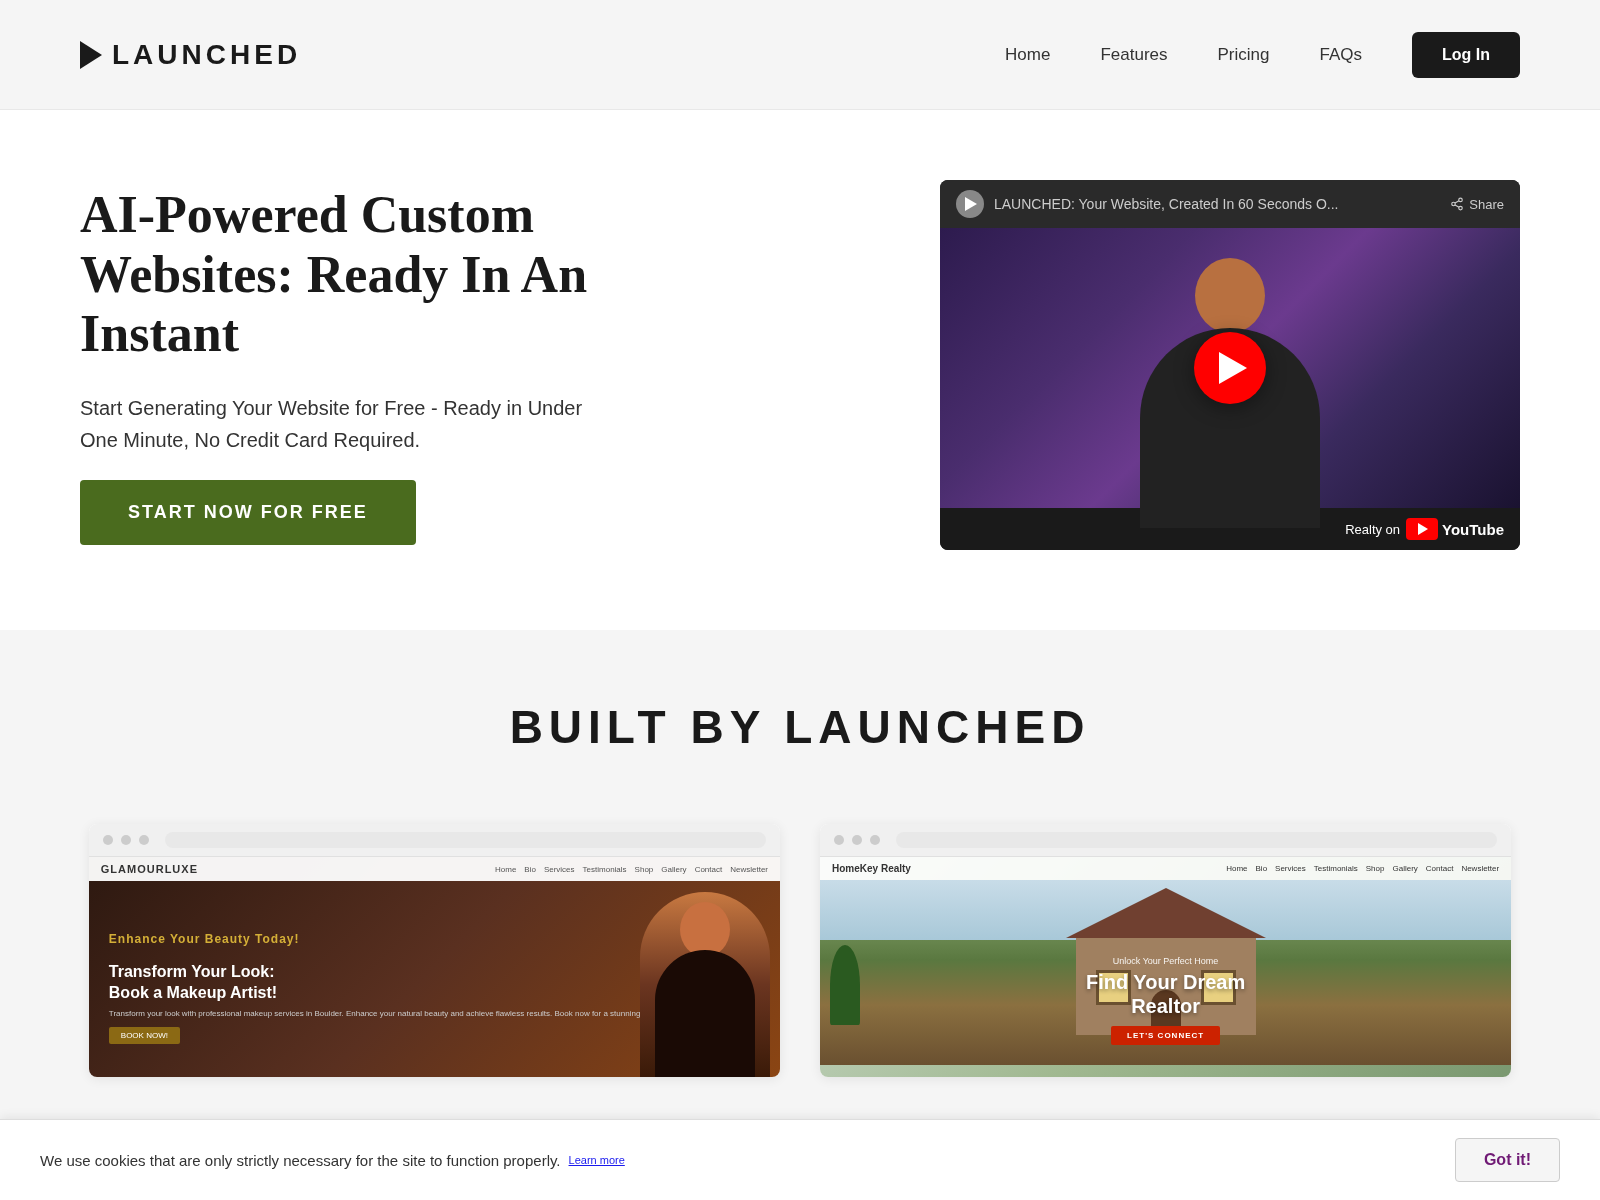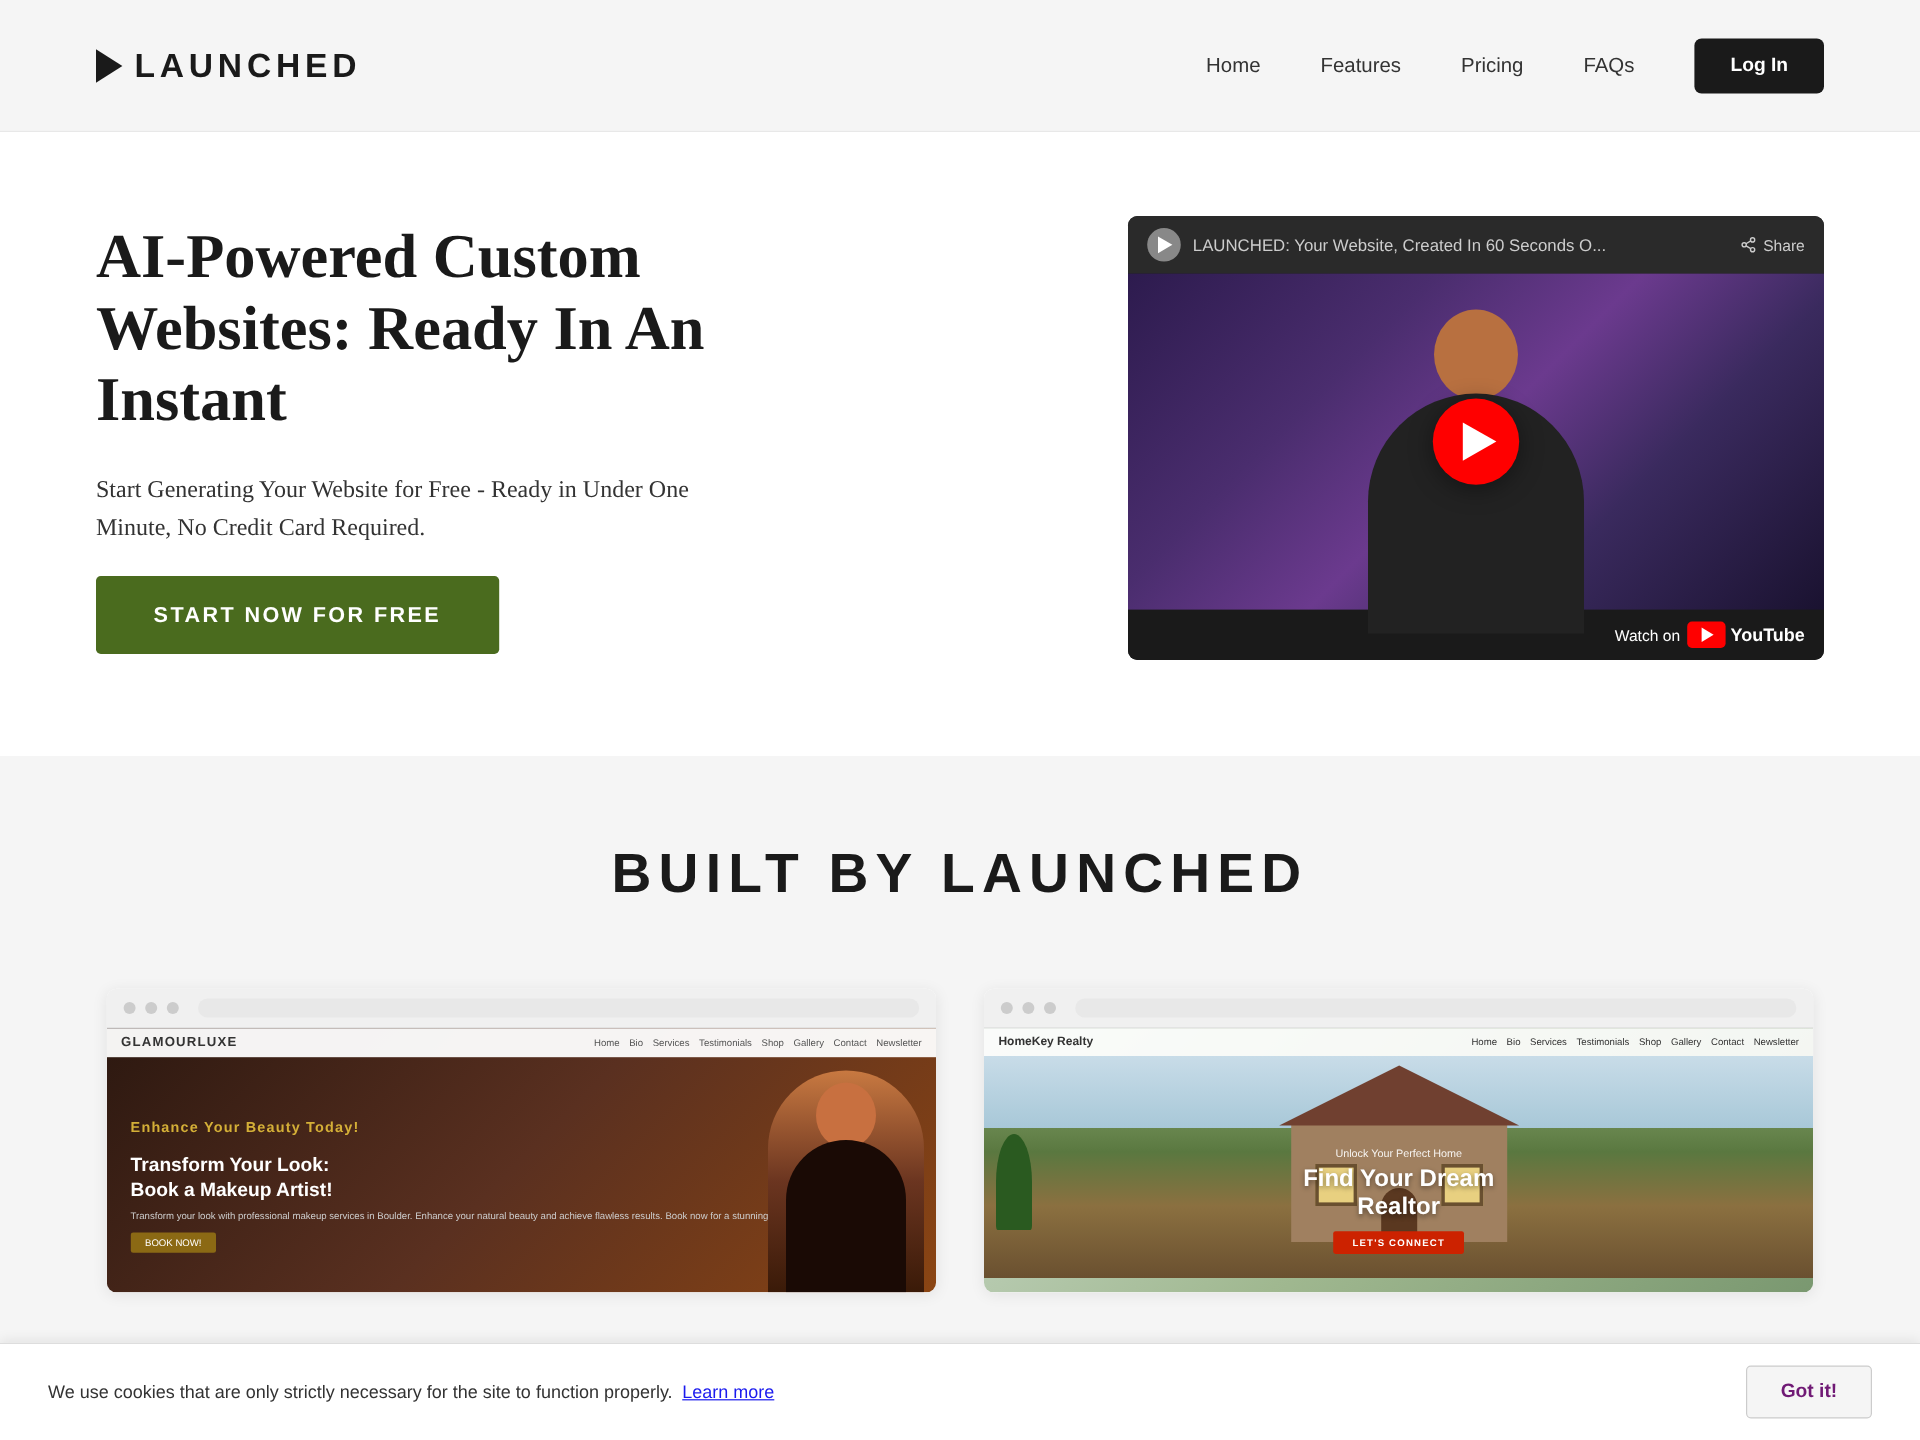--- a/index.html
+++ b/index.html
@@ -75,21 +75,21 @@
       line-height: 1.15;
       color: #1a1a1a;
       margin-bottom: 28px;
       font-family: Georgia, 'Times New Roman', serif;
     }
     .hero-subtitle {
       font-size: 20px;
       line-height: 1.6;
       color: #333;
       margin-bottom: 24px;
-      font-family: Liberation Serif, serif;
+      font-family: Liberation Sans, sans-serif;
     }
     .start-btn {
       background: #4a6b1e;
       color: #fff;
       border: none;
       padding: 22px 48px;
       font-size: 18px;
       font-weight: 700;
       letter-spacing: 2px;
       border-radius: 4px;
@@ -424,21 +424,21 @@
       font-size: 15px;
       color: #333;
       display: flex;
       align-items: center;
       gap: 8px;
     }
     .cookie-learn-more {
       color: #1a1aee;
       text-decoration: underline;
       cursor: pointer;
-      font-size: 15px;
+      font-size: 11px;
     }
     .cookie-got-it {
       background: #f5f5f5;
       border: 1px solid #ccc;
       padding: 12px 28px;
       font-size: 16px;
       font-weight: 600;
       border-radius: 4px;
       cursor: pointer;
       color: #701a75;
@@ -491,21 +491,21 @@
       <div style="position:absolute;bottom:0;left:50%;transform:translateX(-50%);width:220px;height:270px;">
         <div style="width:70px;height:75px;background:#b87040;border-radius:50%;margin:0 auto;margin-top:20px;"></div>
         <div style="width:180px;height:200px;background:#222;border-radius:90px 90px 0 0;margin:0 auto;margin-top:-5px;"></div>
       </div>
 
       <div class="play-button"></div>
     </div>
 
     <div class="video-bottom-bar">
       <div class="watch-on-yt">
-        <span>Watch on</span>
+        <span>Realty on</span>
         <div class="yt-logo">
           <div class="yt-icon"></div>
           <span class="yt-word">YouTube</span>
         </div>
       </div>
     </div>
   </div>
 </section>
 
 <section class="built-by">

